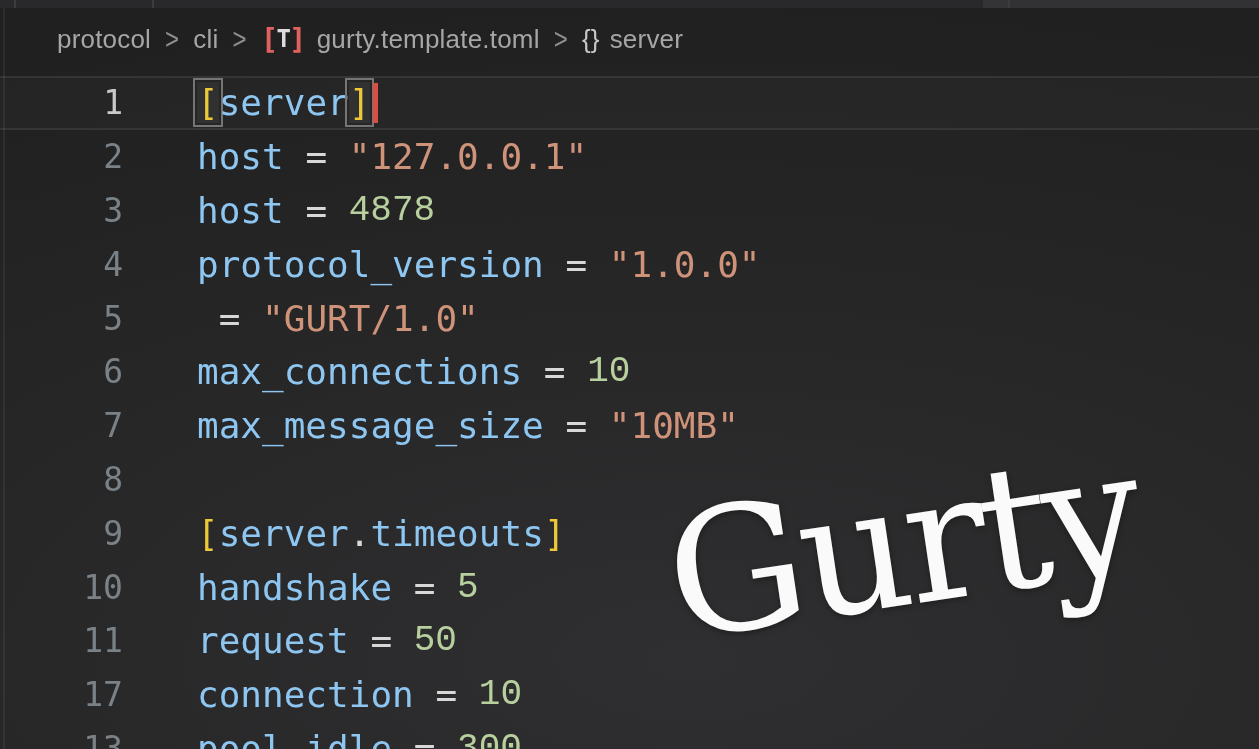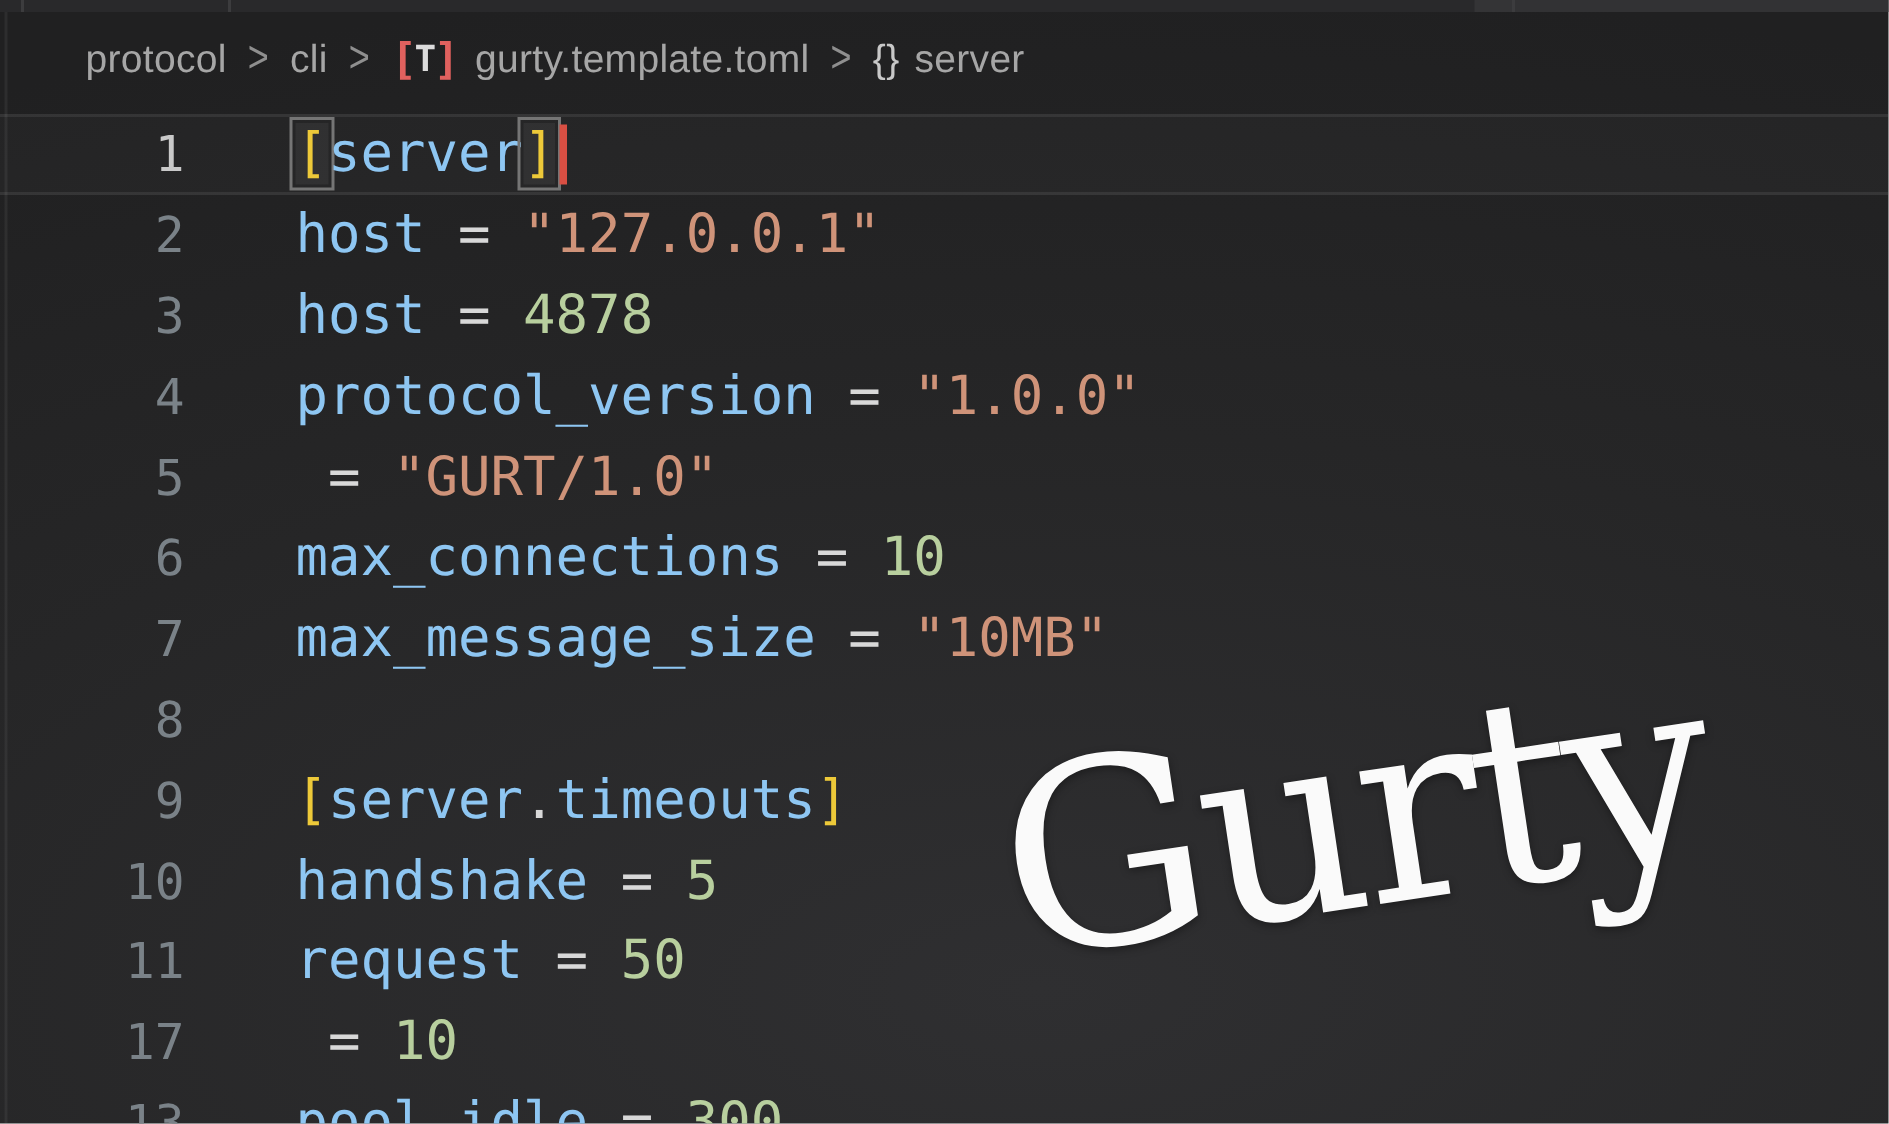--- a/index.html
+++ b/index.html
@@ -48,21 +48,21 @@
   .gutter { width:123px; flex:0 0 123px; text-align:right;
     font-family:"DejaVu Sans Mono", monospace; font-size:33px;
     color:var(--c-linenum,#7a8288); user-select:none; }
   .line.active .gutter { color:var(--c-linenum-active,#c9c9c9); }
   .code { margin-left:74px; font-family:"DejaVu Sans Mono", monospace;
     font-size:36px; white-space:pre; display:flex; align-items:center; }
   .tok { white-space:pre; }
   .t-key { color:var(--c-key,#8ec6f2); }
   .t-op { color:var(--c-op,#d8d8d8); }
   .t-str { color:var(--c-str,#cf9379); }
-  .t-num { color:var(--c-num,#b8cf9e); }
+  .t-num { color:var(--c-num,#b8cf9e);font-family:Liberation Mono, monospace; }
   .t-bracket { color:var(--c-bracket,#edc939); }
   .match-box { outline:2px solid #757575; outline-offset:2px;
     background:rgba(255,255,255,0.05); }
   .caret { display:inline-block; width:5px; height:40px; margin-left:3px;
     background:var(--c-caret,#d94f43); }
 
   
   .watermark { position:absolute; left:668px; top:448px;
     font-family:"DejaVu Serif", serif; font-size:172px; font-weight:500;
     color:var(--c-watermark,#fafafa); letter-spacing:-5px;
@@ -138,21 +138,21 @@
     <div class="line">
       <div class="gutter">10</div>
       <div class="code"><span class="tok t-key">handshake</span><span class="tok t-op"> = </span><span class="tok t-num">5</span></div>
     </div>
     <div class="line">
       <div class="gutter">11</div>
       <div class="code"><span class="tok t-key">request</span><span class="tok t-op"> = </span><span class="tok t-num">50</span></div>
     </div>
     <div class="line">
       <div class="gutter">17</div>
-      <div class="code"><span class="tok t-op"> = </span><span class="tok t-num">10</span></div>
+      <div class="code"><span class="tok t-key">connection</span><span class="tok t-op"> = </span><span class="tok t-num">10</span></div>
     </div>
     <div class="line">
       <div class="gutter">13</div>
       <div class="code"><span class="tok t-key">pool_idle</span><span class="tok t-op"> = </span><span class="tok t-num">300</span></div>
     </div>
   </div>
 
 <div class="watermark">Gurty</div>
 
 </body></html>

